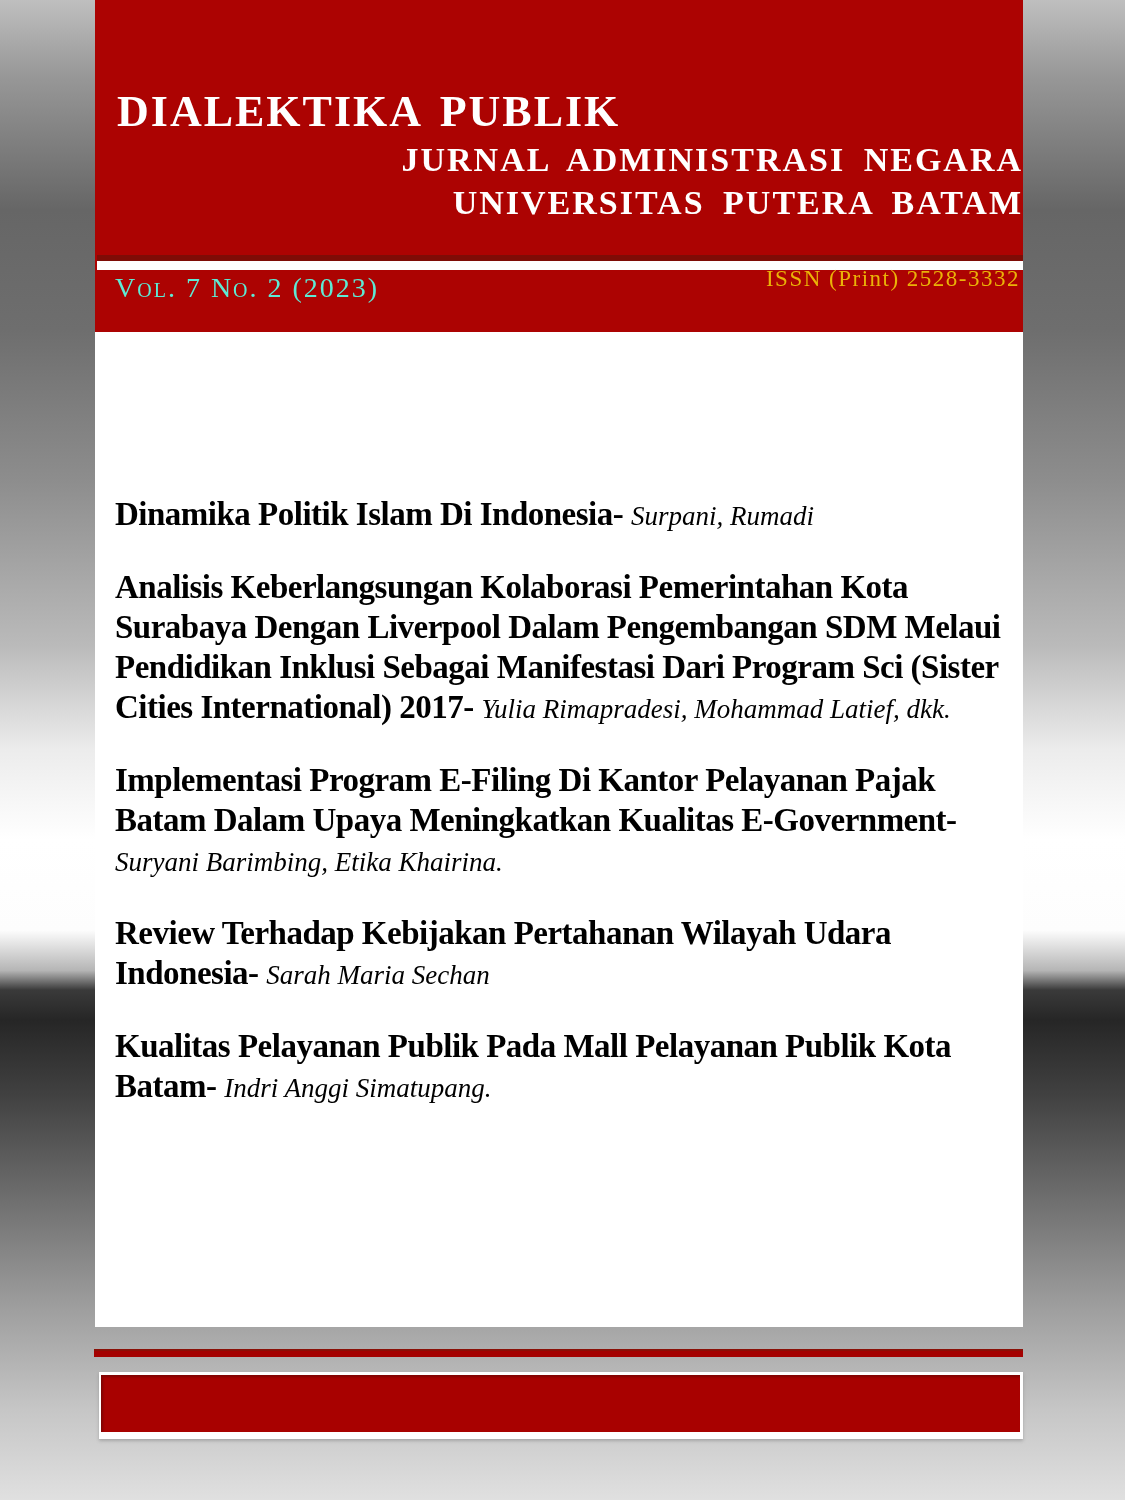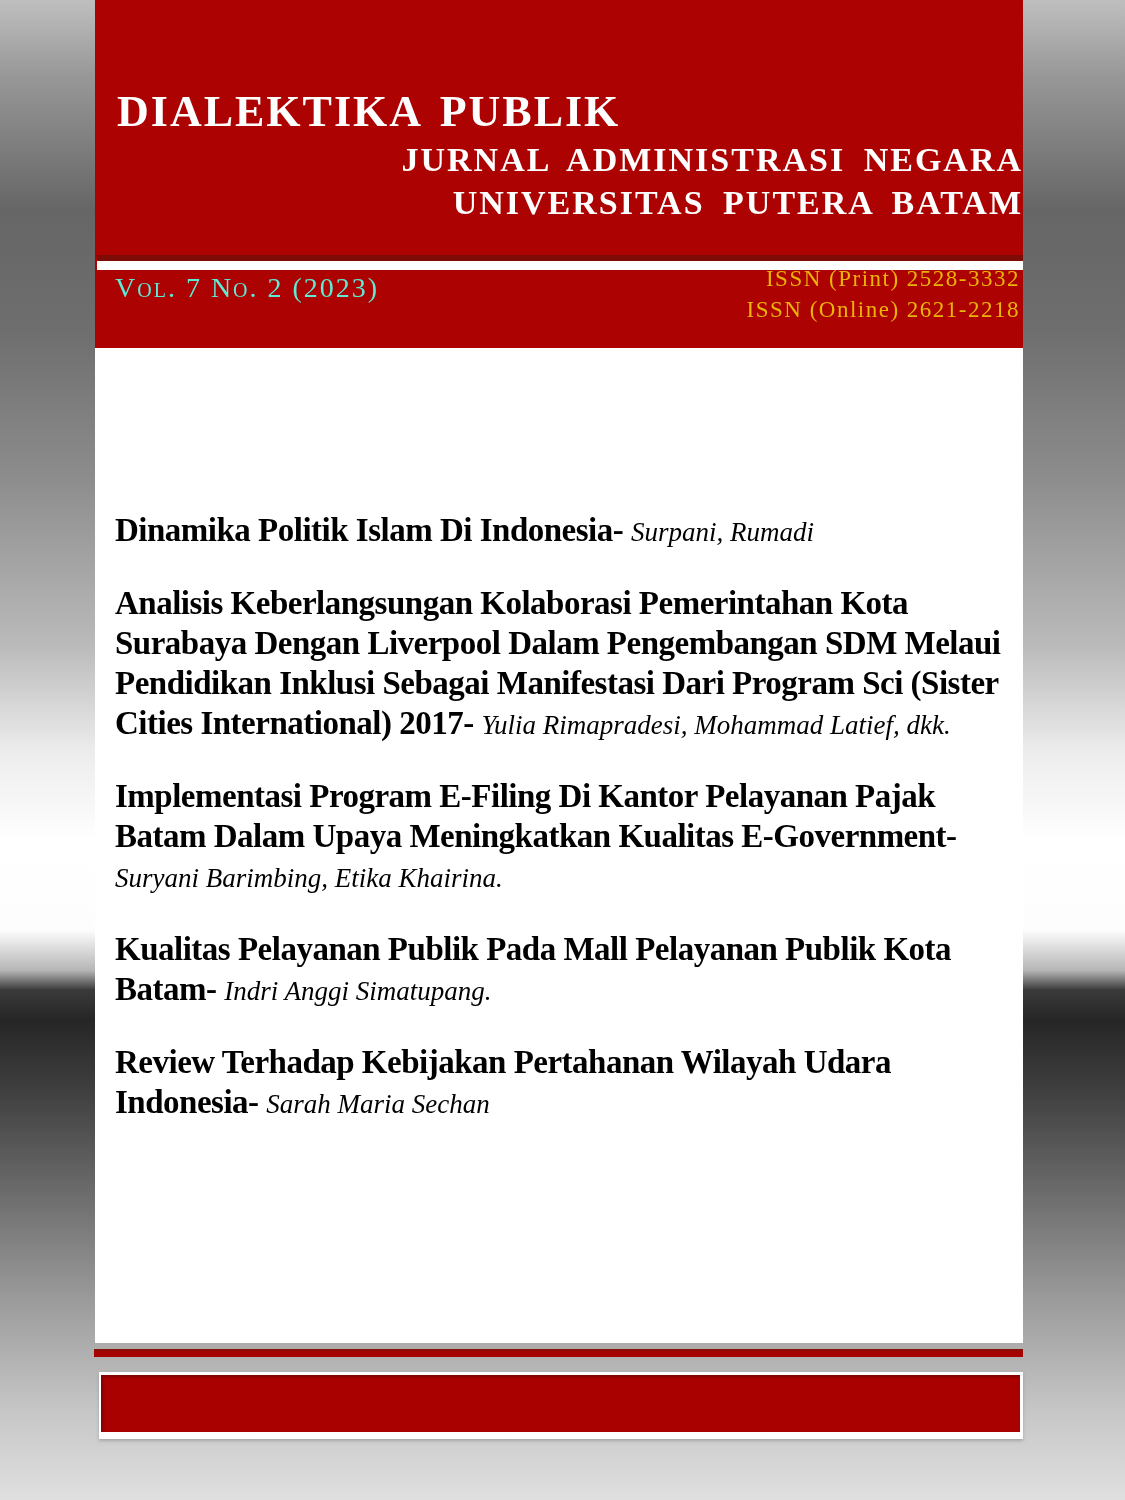--- a/index.html
+++ b/index.html
@@ -96,21 +96,21 @@
     color: #eab308;
     font-size: 23px;
     letter-spacing: 1.5px;
     line-height: 31px;
   }
 
   
   .content-box {
     position: absolute;
     left: 95px;
-    top: 348px;
+    top: 332px;
     width: 928px;
     height: 995px;
     background: #ffffff;
     box-sizing: border-box;
     padding: 162px 18px 0 20px;
   }
   .article-item {
     margin: 0 0 31px 0;
     font-size: 33px;
     line-height: 40px;
@@ -164,34 +164,33 @@
   <div class="masthead">
     <h1 class="journal-title">DIALEKTIKA PUBLIK</h1>
     <div class="journal-subtitle">JURNAL ADMINISTRASI NEGARA</div>
     <div class="journal-subtitle">UNIVERSITAS PUTERA BATAM</div>
   </div>
   <div class="divider-shadow"></div>
   <div class="divider-line"></div>
   <div class="vol-line">Vol. 7 No. 2 (2023)</div>
   <div class="issn-block">
     <div>ISSN (Print) 2528-3332</div>
-    <div>ISSN (Online) 2621-2218</div>
   </div>
 </div>
 
 <div class="content-box">
   <div>
   <p class="article-item"><span class="article-title">Dinamika Politik Islam Di Indonesia-</span> <span class="article-author">Surpani, Rumadi</span></p>
 
   <p class="article-item"><span class="article-title">Analisis Keberlangsungan Kolaborasi Pemerintahan Kota Surabaya Dengan Liverpool Dalam Pengembangan SDM Melaui Pendidikan Inklusi Sebagai Manifestasi Dari Program Sci (Sister Cities International) 2017-</span> <span class="article-author">Yulia Rimapradesi, Mohammad Latief, dkk.</span></p>
 
   <p class="article-item"><span class="article-title">Implementasi Program E-Filing Di Kantor Pelayanan Pajak Batam Dalam Upaya Meningkatkan Kualitas E-Government-</span> <span class="article-author">Suryani Barimbing, Etika Khairina.</span></p>
 
+  <p class="article-item"><span class="article-title">Review Terhadap Kebijakan Pertahanan Wilayah Udara Indonesia-</span> <span class="article-author">Sarah Maria Sechan</span></p>
+
   <p class="article-item"><span class="article-title">Kualitas Pelayanan Publik Pada Mall Pelayanan Publik Kota Batam-</span> <span class="article-author">Indri Anggi Simatupang.</span></p>
-
-  <p class="article-item"><span class="article-title">Review Terhadap Kebijakan Pertahanan Wilayah Udara Indonesia-</span> <span class="article-author">Sarah Maria Sechan</span></p>
 </div>
 </div>
 
 <div class="thin-red-bar"></div>
 <div class="footer-bar-frame">
   <div class="footer-bar-red"></div>
 </div>
 
 </body></html>

